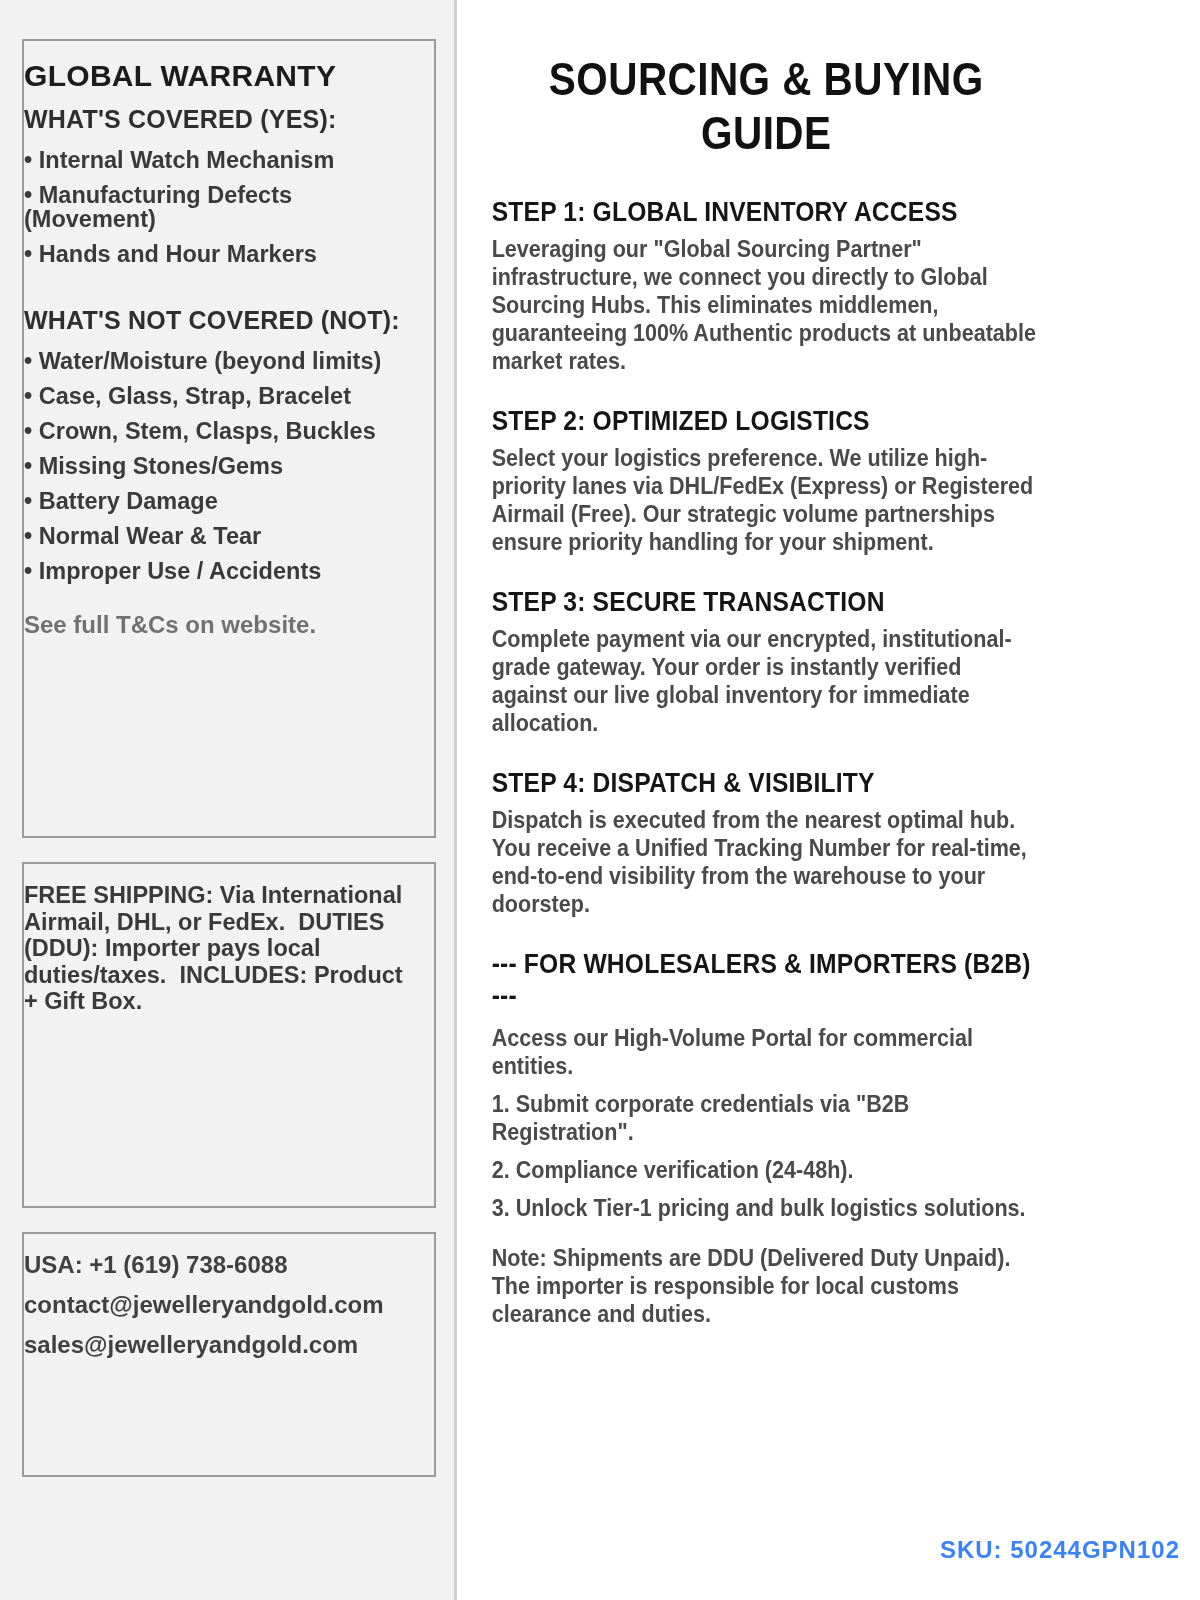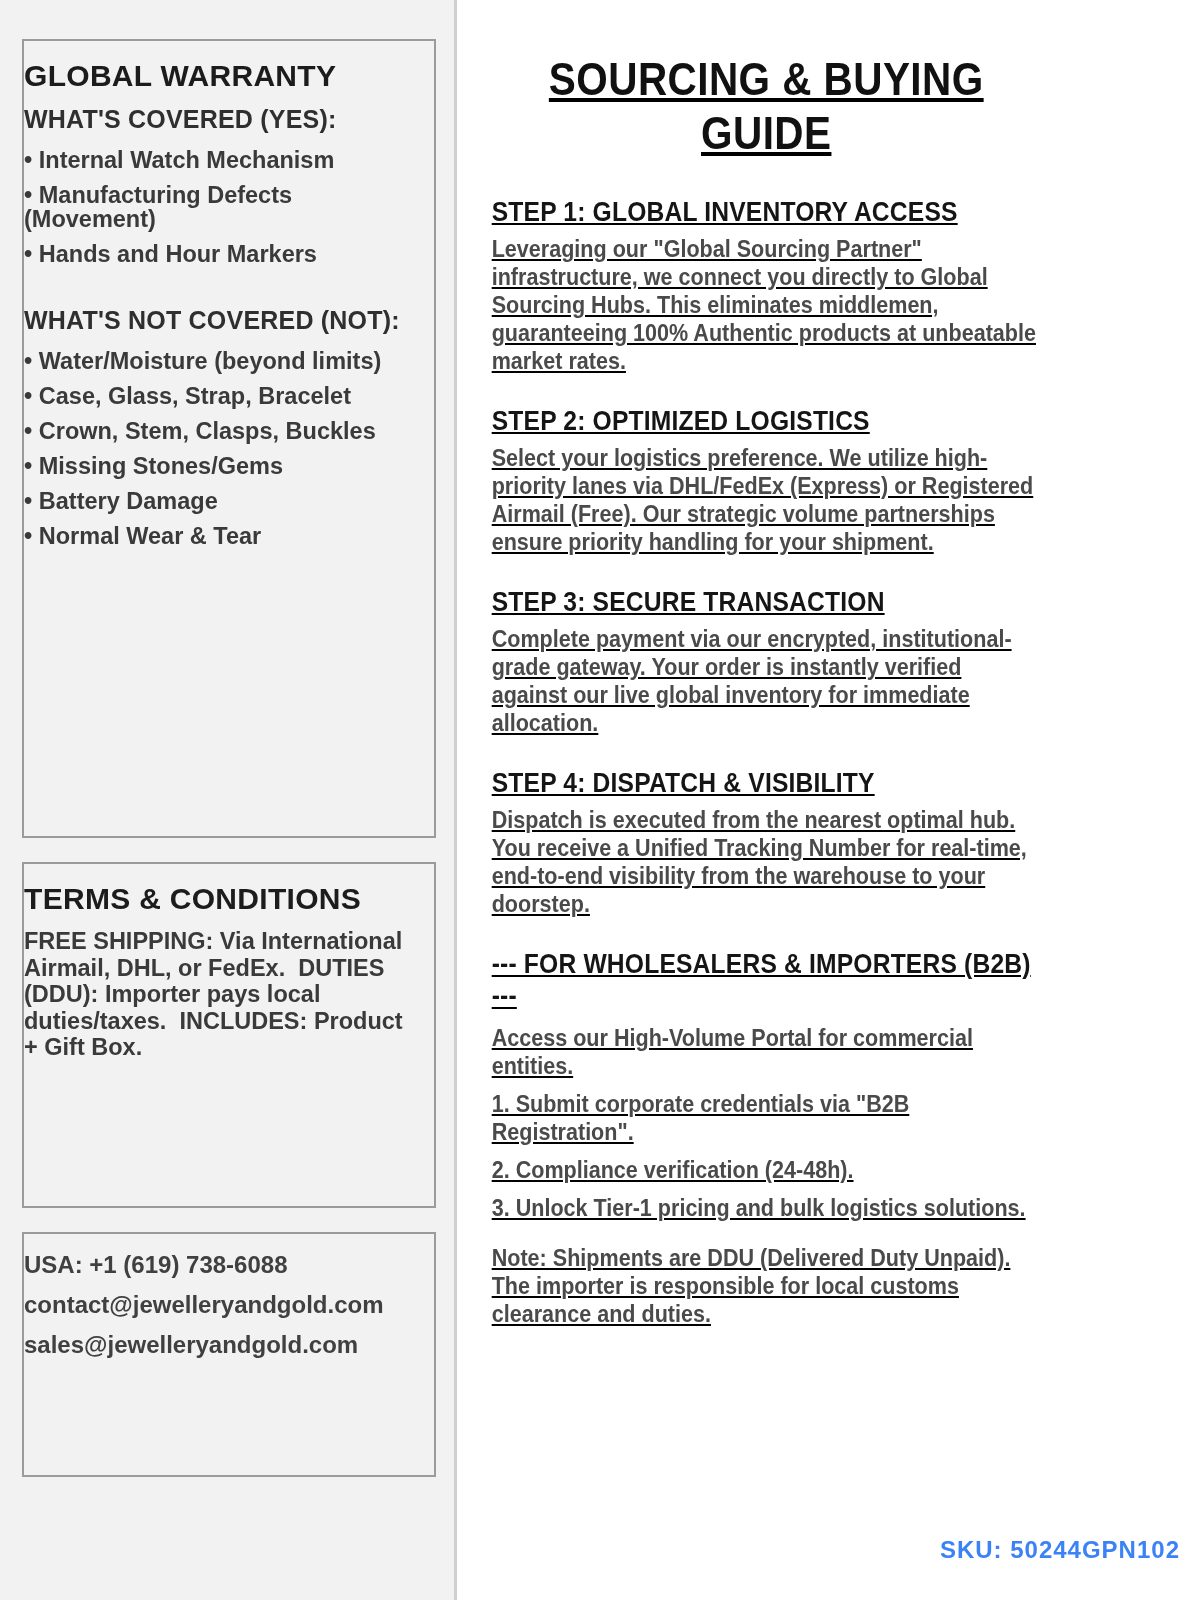--- a/index.html
+++ b/index.html
@@ -42,21 +42,21 @@
   .terms-body {
     font-size:23.5px; font-weight:700; color:#3a3a3a;
     line-height:26.5px; white-space:pre-wrap; width:385px;
   }
   .contact-line {
     font-size:24px; font-weight:700; color:#404040;
     line-height:25px; margin-bottom:15px;
   }
 
   
-  .main { position:absolute; left:460px; top:0; width:740px;text-decoration:underline; }
+  .main { position:absolute; left:460px; top:0; width:740px; }
   .main-inner {
     padding:52px 0 0 36px; width:660px;
     transform:scaleX(0.88); transform-origin:top left;
   }
   .guide-title {
     font-size:46px; font-weight:800; color:#111111;
     text-align:center; letter-spacing:0.5px; margin:0 0 36px 0;
   }
   .step { margin-bottom:30px; }
   .step h2, .b2b h2 {
@@ -91,25 +91,26 @@
       <li>Hands and Hour Markers</li>
     </ul>
     <div class="sub-heading second">WHAT'S NOT COVERED (NOT):</div>
     <ul class="plain">
       <li>Water/Moisture (beyond limits)</li>
       <li>Case, Glass, Strap, Bracelet</li>
       <li>Crown, Stem, Clasps, Buckles</li>
       <li>Missing Stones/Gems</li>
       <li>Battery Damage</li>
       <li>Normal Wear &amp; Tear</li>
+      <li>Improper Use / Accidents</li>
     </ul>
+    <div class="footnote">See full T&amp;Cs on website.</div>
   </section>
 
   <section class="card" id="terms-card">
-    <h1>TERMS &amp; CONDITIONS</h1>
     <p class="terms-body">FREE SHIPPING: Via International Airmail, DHL, or FedEx.  DUTIES (DDU): Importer pays local duties/taxes.  INCLUDES: Product + Gift Box.</p>
   </section>
 
   <section class="card" id="contact-card">
     <p class="contact-line">USA: +1 (619) 738-6088</p>
     <p class="contact-line">contact@jewelleryandgold.com</p>
     <p class="contact-line">sales@jewelleryandgold.com</p>
   </section>
 
 </div>

